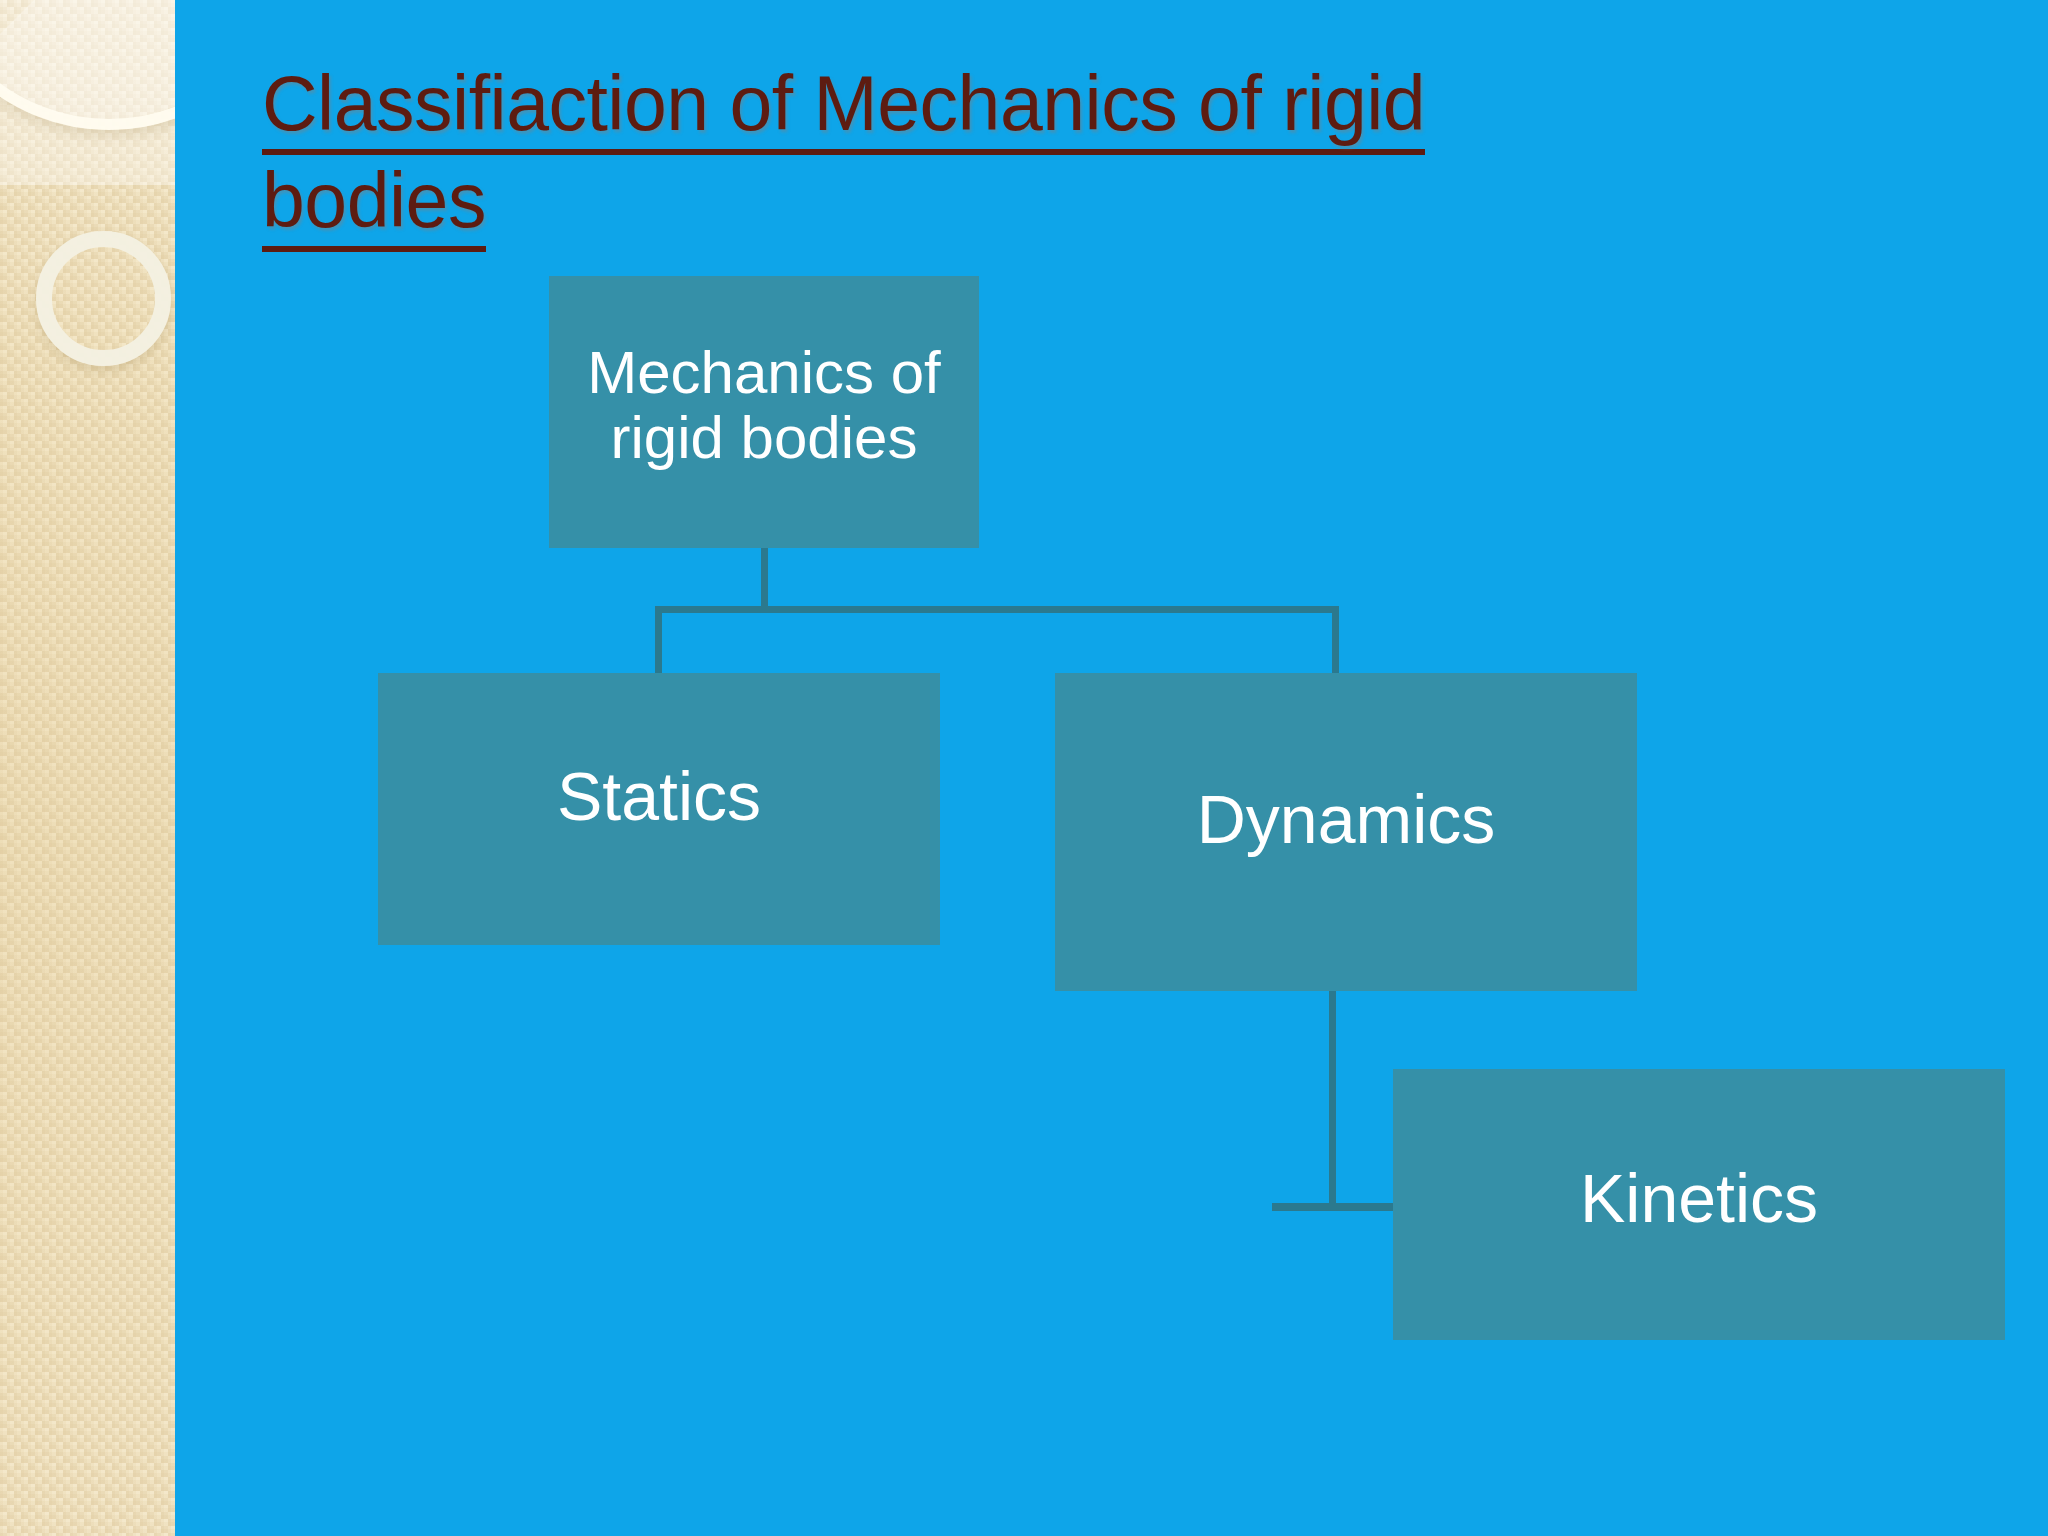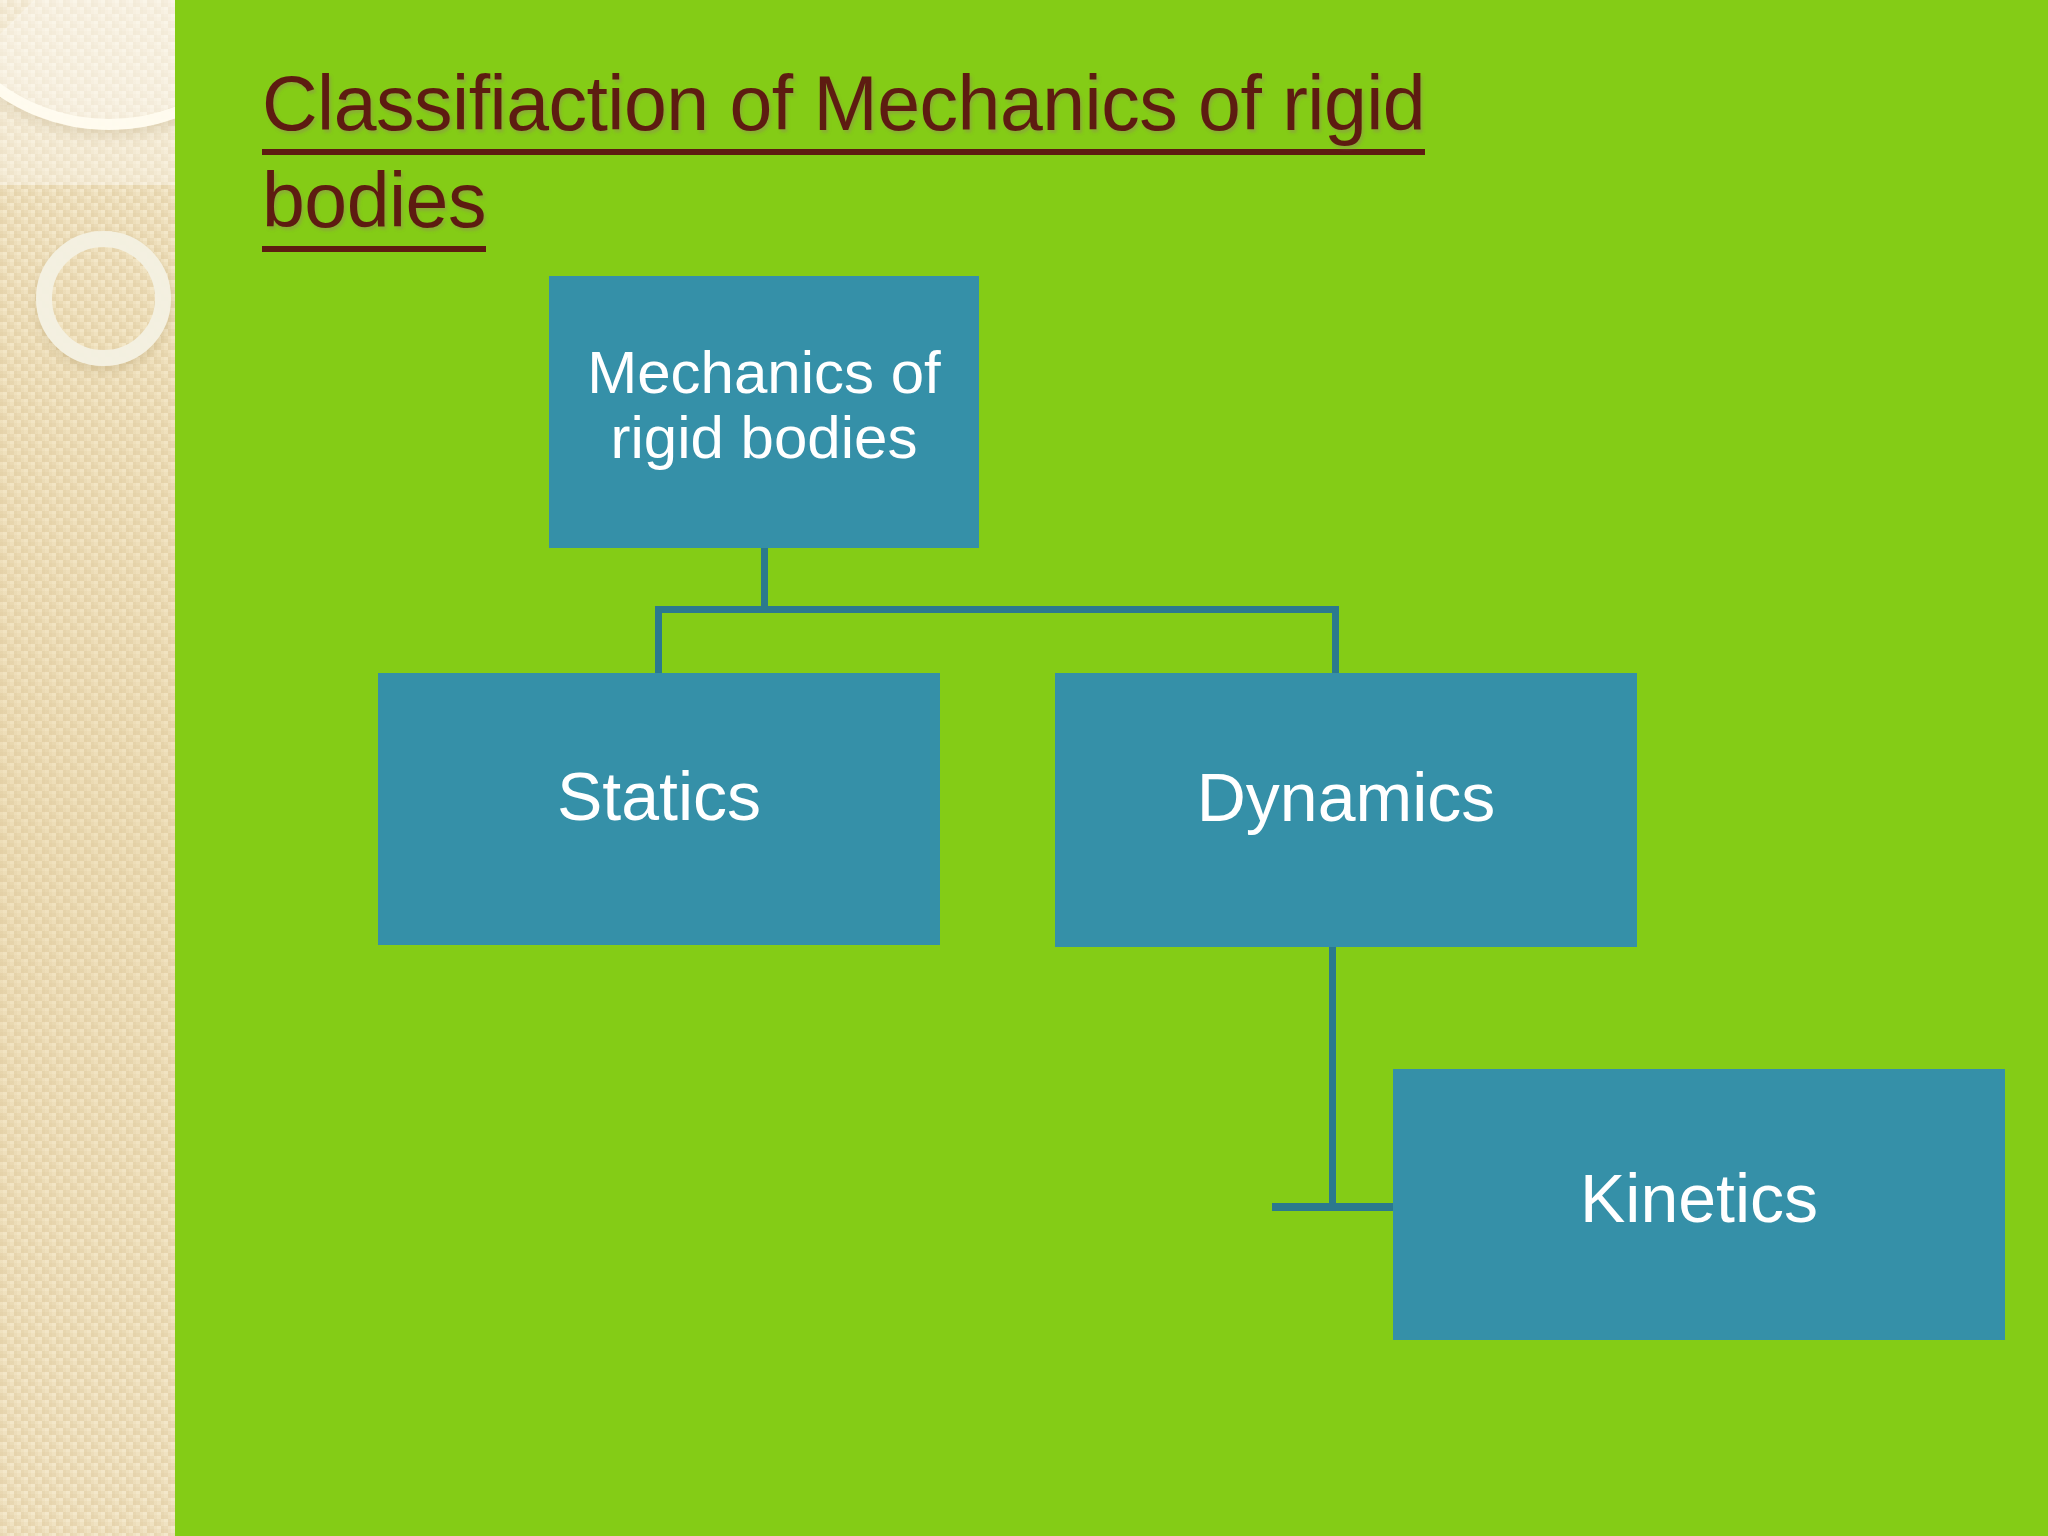--- a/index.html
+++ b/index.html
@@ -11,21 +11,21 @@
     width: 2048px;
     height: 1536px;
     overflow: hidden;
     font-family: "Liberation Sans", sans-serif;
   }
 
   #slide {
     position: relative;
     width: 2048px;
     height: 1536px;
-    background: #84cc16;
+    background: #0ea5e9;
     overflow: hidden;
   }
 
   
   #left-band {
     position: absolute;
     left: 0; top: 0;
     width: 175px;
     height: 1536px;
     background:
@@ -115,21 +115,21 @@
     text-align: center;
     font-size: 68px;
     line-height: 1.08;
     font-weight: 400;
     box-sizing: border-box;
     padding: 0 10px;
   }
 
   #node-root     { left: 549px;  top: 276px;  width: 430px; height: 272px; font-size: 60px; }
   #node-statics  { left: 378px;  top: 673px;  width: 562px; height: 272px; }
-  #node-dynamics { left: 1055px; top: 673px;  width: 582px; height: 274px; }
+  #node-dynamics { left: 1055px; top: 673px;  width: 582px; height: 318px; }
   #node-kinematics { left: 715px;  top: 1068px; width: 557px; height: 272px; }
   #node-kinetics   { left: 1393px; top: 1069px; width: 612px; height: 271px; }
 
   #node-root .txt   { transform: translateY(-6px); }
   #node-statics .txt,
   #node-dynamics .txt { transform: translateY(-12px); }
   #node-kinematics .txt,
   #node-kinetics .txt { transform: translateY(-6px); }
 
   

